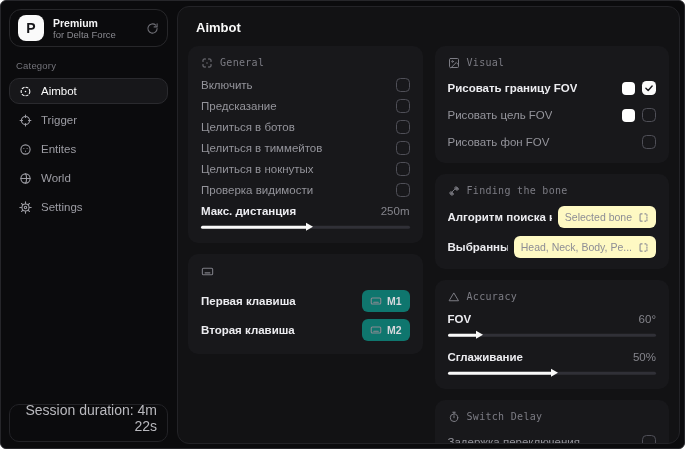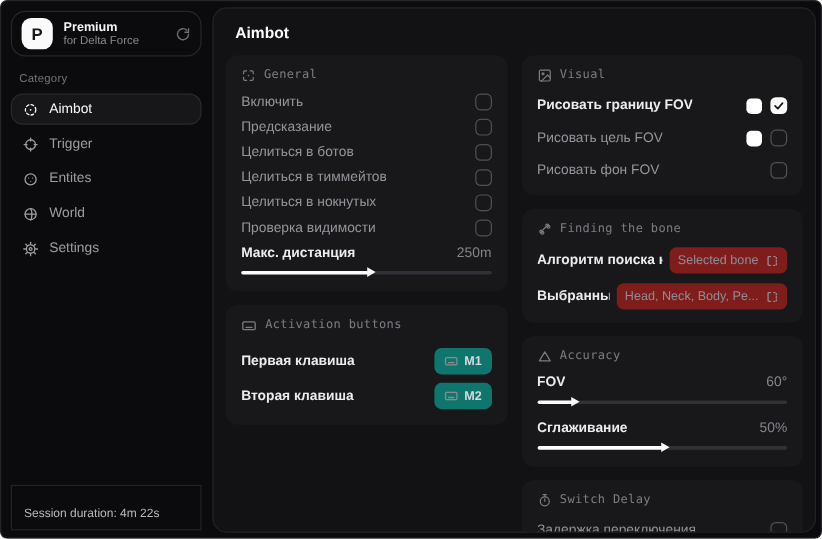--- a/index.html
+++ b/index.html
@@ -28,23 +28,23 @@
   .category { color:#74747b; font-size:9.5px; margin:13px 0 7px 7px; letter-spacing:.2px; }
   .nav-item {
     display:flex; align-items:center; gap:9px; height:26px; padding:0 9px;
     border-radius:10px; border:1px solid transparent;
     color:#9d9da4; font-size:11.5px; margin-bottom:3px; cursor:pointer;
   }
   .nav-item.active { background:#17171a; border-color:#2a2a2e; color:#fafafa; }
   .nav-item svg { flex:0 0 auto; }
   .session-card {
     position:absolute; left:8px; right:8px; bottom:6px; height:38px;
-    border:1px solid #232327; border-radius:0;
+    border:1px solid #232327; border-radius:10px;
     display:flex; align-items:flex-end; padding:7px 10px;
-    color:#b9b9be; font-size:10px;
+    color:#b9b9be; font-size:14px;text-align:right;
   }
   
   .main {
     position:absolute; left:176px; top:5px; width:503px; height:438px;
     background:#121214; border:1px solid #232327; border-radius:12px; overflow:hidden;
   }
   .main-title { color:#fafafa; font-size:13px; font-weight:700; padding:13px 0 11px 18px; }
   .cols { display:flex; gap:12px; padding:0 10px; }
   .col { flex:1; min-width:0; }
   .card {
@@ -79,21 +79,21 @@
   .slider .fill {
     position:absolute; left:0; top:50%; height:2.5px; background:#fafafa;
     border-radius:2px; transform:translateY(-50%);
   }
   .slider .thumb {
     position:absolute; right:-6px; top:50%; transform:translateY(-50%);
     width:0; height:0; border-left:7px solid #fafafa;
     border-top:4px solid transparent; border-bottom:4px solid transparent;
   }
   .dropdown {
-    display:flex; align-items:center; gap:6px; background:#7f1d1d; border-radius:6px;
+    display:flex; align-items:center; gap:6px; background:#fef9c3; border-radius:6px;
     padding:4px 7px; color:#8d8d95; font-size:10.5px; cursor:pointer;
     flex:0 0 auto; max-width:158px; margin-left:6px;
   }
   .dropdown .dd-txt { white-space:nowrap; overflow:hidden; }
   .keybtn {
     display:flex; align-items:center; gap:5px; background:#0f766e; border-radius:6px;
     padding:4px 8px; color:#d8d8dd; font-size:10.5px; font-weight:700; cursor:pointer;
     flex:0 0 auto;
   }
   .keybtn svg { color:#8a8a92; }
@@ -253,21 +253,20 @@
         </div>
 
         <div class="card">
           <div class="card-hd">
             <span>
               <svg width="13" height="13" viewBox="0 0 24 24" fill="none" stroke="currentColor" stroke-width="2" stroke-linecap="round">
                 <rect x="2.5" y="6" width="19" height="12" rx="2"></rect>
                   <line x1="7.5" y1="14.5" x2="16.5" y2="14.5"></line>
               </svg>
             </span>
-            <span>Activation buttons</span>
           </div>
 
           <div class="row act-row">
             <span class="lbl strong">Первая клавиша</span>
             <span class="keybtn">
               <svg width="12" height="12" viewBox="0 0 24 24" fill="none" stroke="currentColor" stroke-width="2.2" stroke-linecap="round">
                 <rect x="2.5" y="6" width="19" height="12" rx="2"></rect>
                   <line x1="7.5" y1="14.5" x2="16.5" y2="14.5"></line>
               </svg>
               <span>M1</span>

